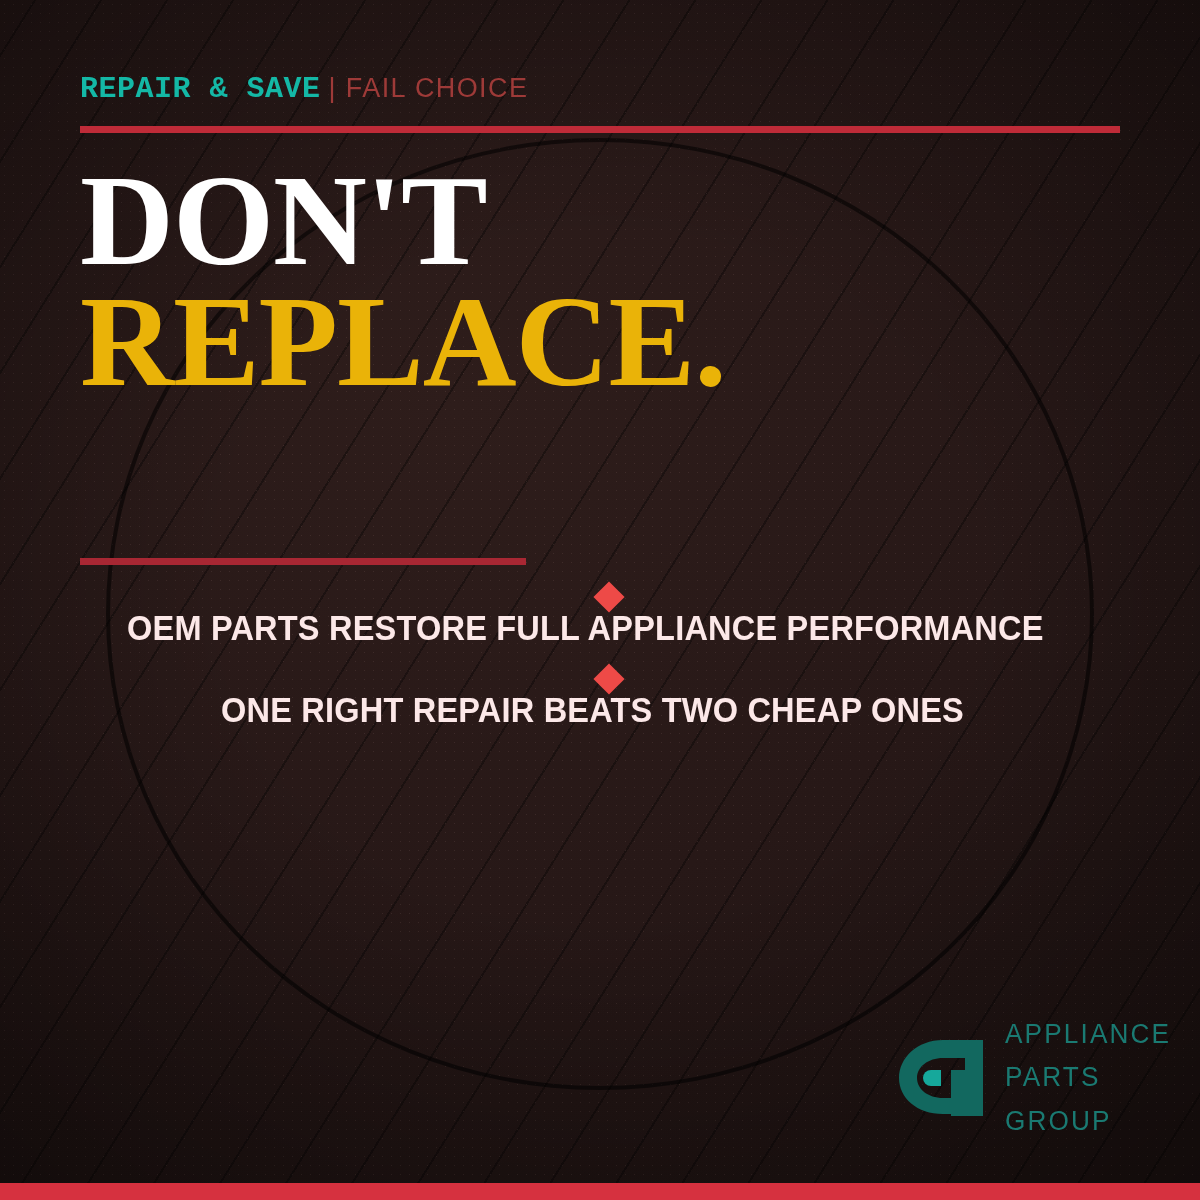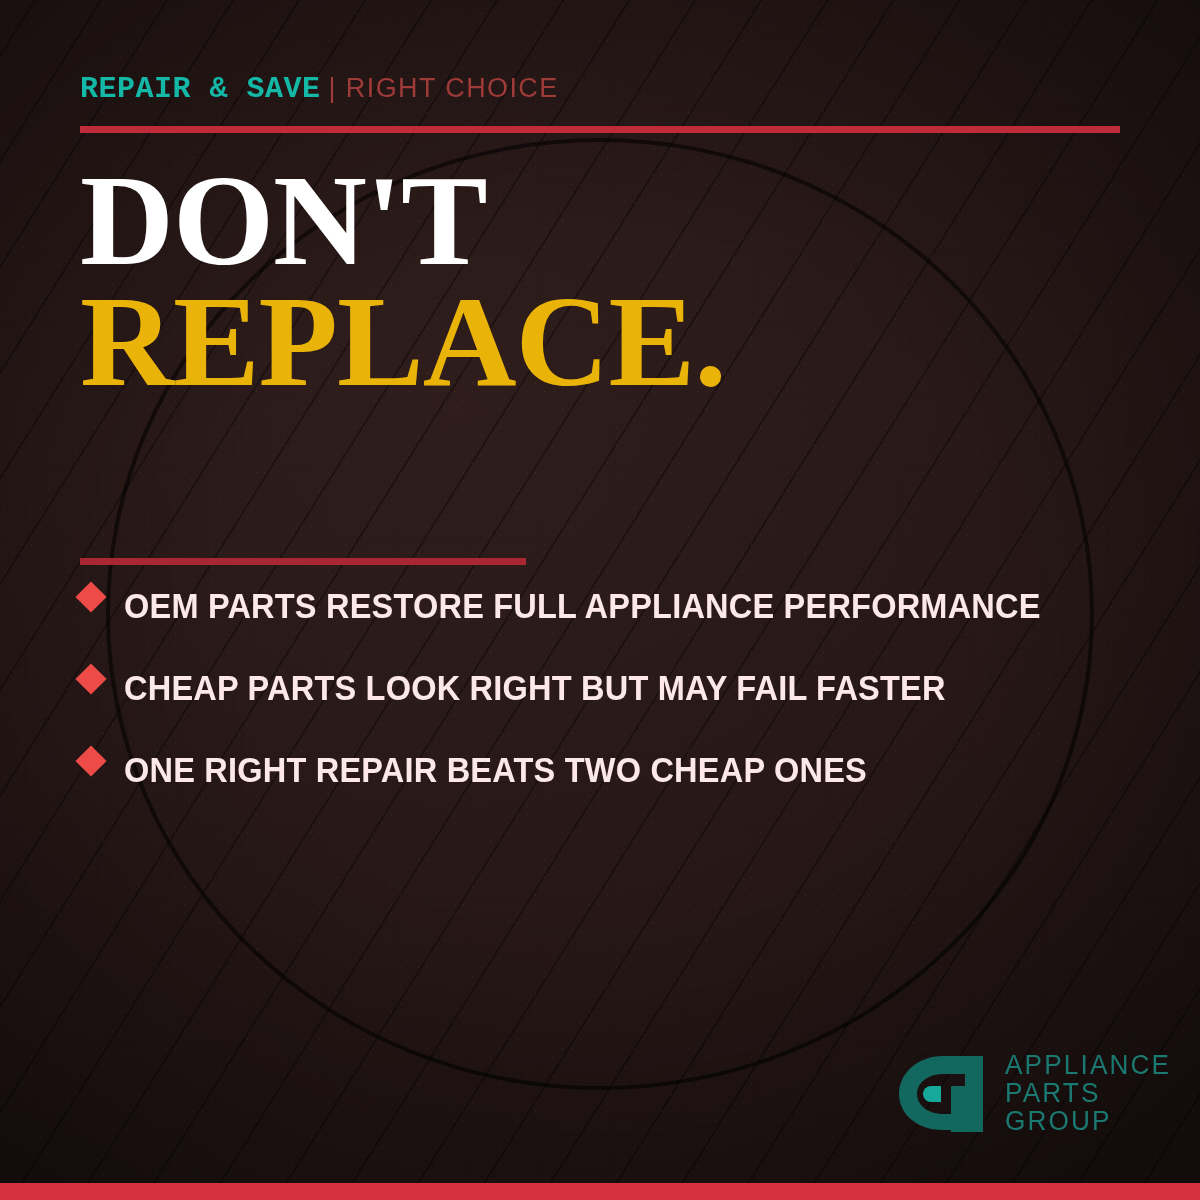--- a/index.html
+++ b/index.html
@@ -131,21 +131,23 @@
 
   
   .bullets {
     position: absolute;
     left: 80px;
     top: 586px;
     width: 1080px;
   }
   .bullet {
     display: flex;
+    align-items: center;
     height: 82px;
+    flex-direction: column;
   }
   .bullet-marker {
     width: 22px;
     height: 22px;
     background: #ee4a47;
     transform: rotate(45deg);
     flex: 0 0 auto;
     margin-right: 22px;
   }
   .bullet-text {
@@ -169,20 +171,21 @@
   .logo-mark {
     width: 96px;
     height: 84px;
     flex: 0 0 auto;
     margin-right: 14px;
   }
   .logo-words {
     display: flex;
     flex-direction: column;
     justify-content: center;
+    gap: 16px;
   }
   .logo-word {
     font-size: 27px;
     font-weight: normal;
     color: #1a7a72;
     letter-spacing: 2.2px;
     line-height: 1.03;
     transform: scaleX(0.97);
     transform-origin: left center;
   }
@@ -203,40 +206,36 @@
 
   <div class="bg-base"></div>
   <div class="bg-hatch"></div>
   <div class="bg-noise"></div>
   <div class="bg-circle"></div>
   <div class="bg-vignette"></div>
 
   <div class="content">
 
     <div class="eyebrow">
-      <span class="eyebrow-strong">REPAIR &amp; SAVE</span><span class="eyebrow-light">| RIGHT CHOICE</span>
+      <span class="eyebrow-strong">REPAIR &amp; SAVE</span><span class="eyebrow-light">| FAIL CHOICE</span>
     </div>
 
     <div class="rule-top"></div>
 
     <div class="headline">
       <span class="hl-line hl-white">DON'T</span>
       <span class="hl-line hl-red">REPLACE.</span>
     </div>
 
     <div class="rule-mid"></div>
 
     <div class="bullets">
       <div class="bullet">
         <span class="bullet-marker"></span>
         <span class="bullet-text">OEM PARTS RESTORE FULL APPLIANCE PERFORMANCE</span>
-      </div>
-      <div class="bullet">
-        <span class="bullet-marker"></span>
-        <span class="bullet-text">CHEAP PARTS LOOK RIGHT BUT MAY FAIL FASTER</span>
       </div>
       <div class="bullet">
         <span class="bullet-marker"></span>
         <span class="bullet-text">ONE RIGHT REPAIR BEATS TWO CHEAP ONES</span>
       </div>
     </div>
 
     <div class="logo">
       <svg class="logo-mark" viewBox="0 0 96 84">
         <path d="M48 4 H88 V80 H70 V22 H48 C33 22 22 31 22 42 C22 53 33 62 48 62 H56 V78 H48

